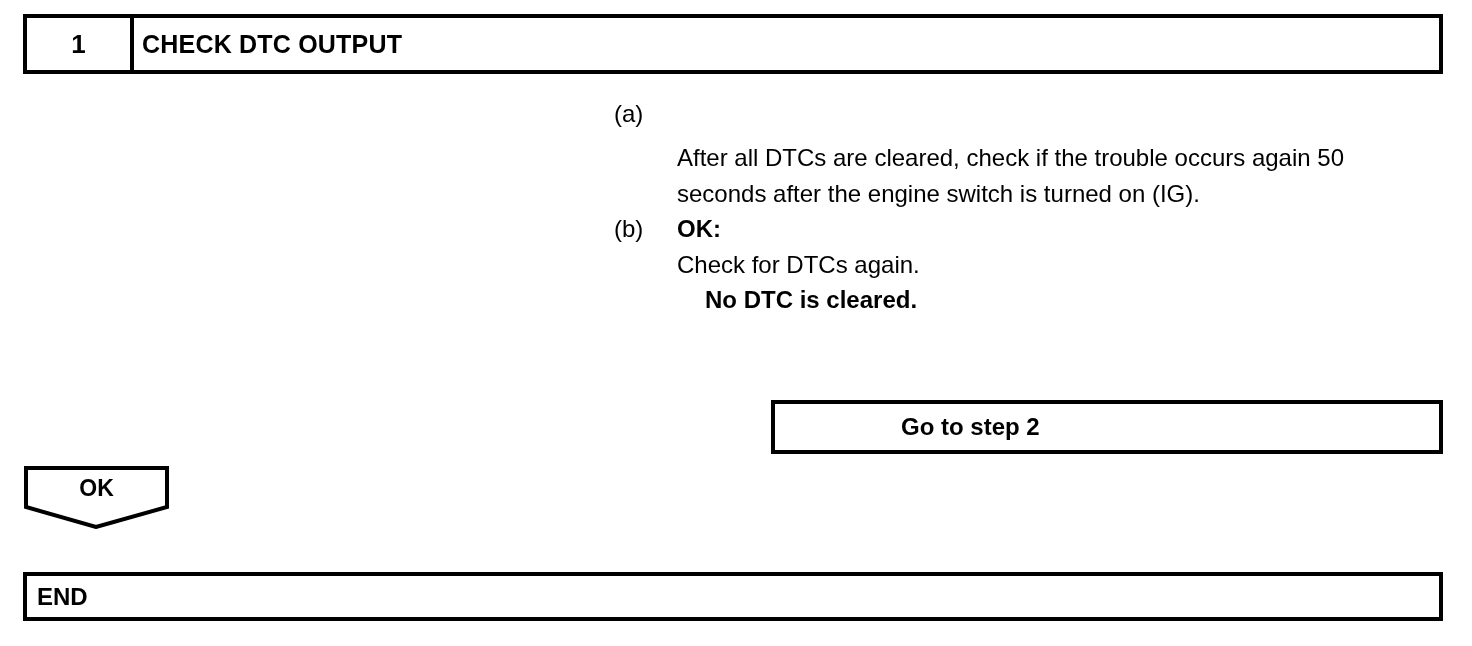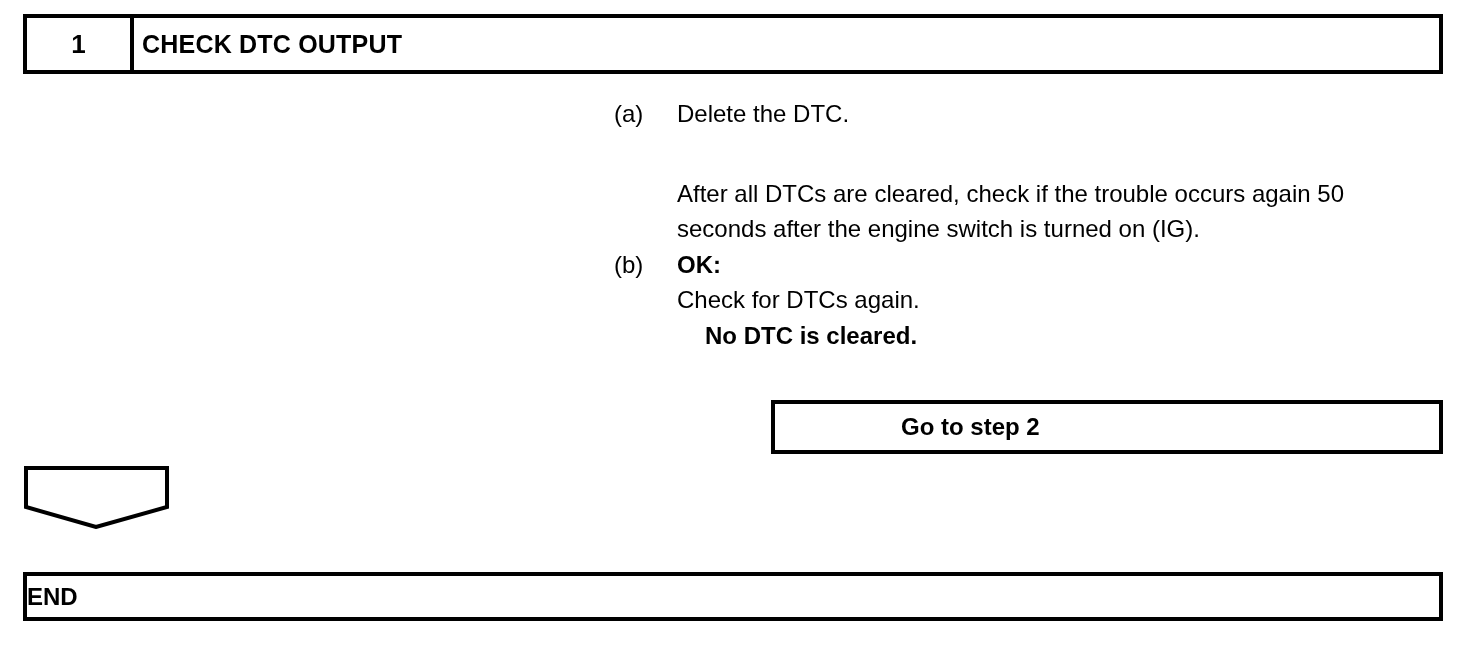--- a/index.html
+++ b/index.html
@@ -162,20 +162,21 @@
     position: absolute;
     left: 23px;
     top: 572px;
     width: 1420px;
     height: 49px;
     box-sizing: border-box;
     border: 4px solid #000;
     background: #fff;
     display: flex;
     align-items: center;
+    padding-left: 10px;
   }
   .end-text {
     font-size: 24px;
     font-weight: bold;
     line-height: 1;
   }
 </style>
 </head>
 <body>
 
@@ -188,21 +189,20 @@
     <div class="step-title-cell">
       <span class="step-title-text">CHECK DTC OUTPUT</span>
     </div>
   </div>
 
   <div class="procedure">
 
     <div class="proc-row">
       <div class="proc-label">(a)</div>
       <div class="proc-body">
-        <span class="proc-line">Delete the DTC.</span>
         <span class="proc-para">After all DTCs are cleared, check if the trouble occurs again 50 seconds after the engine switch is turned on (IG).</span>
       </div>
     </div>
 
     <div class="proc-row">
       <div class="proc-label">(b)</div>
       <div class="proc-body">
         <span class="proc-line bold">OK:</span>
         <span class="proc-line">Check for DTCs again.</span>
         <span class="proc-line indent">No DTC is cleared.</span>
@@ -217,19 +217,20 @@
     <div class="goto-box">
       <span class="goto-text">Go to step 2</span>
     </div>
 
   </div>
 
   <div class="ok-pentagon">
     <svg width="145" height="63" viewBox="0 0 145 63" xmlns="http://www.w3.org/2000/svg" aria-hidden="true">
       <polygon points="2,2 143,2 143,41 72,61 2,41" fill="#ffffff" stroke="#000000" stroke-width="4" stroke-linejoin="miter"></polygon>
     </svg>
+    <span class="ok-pentagon-text">OK</span>
   </div>
 
   <div class="end-box">
     <span class="end-text">END</span>
   </div>
 
 </div>
 
 </body></html>

